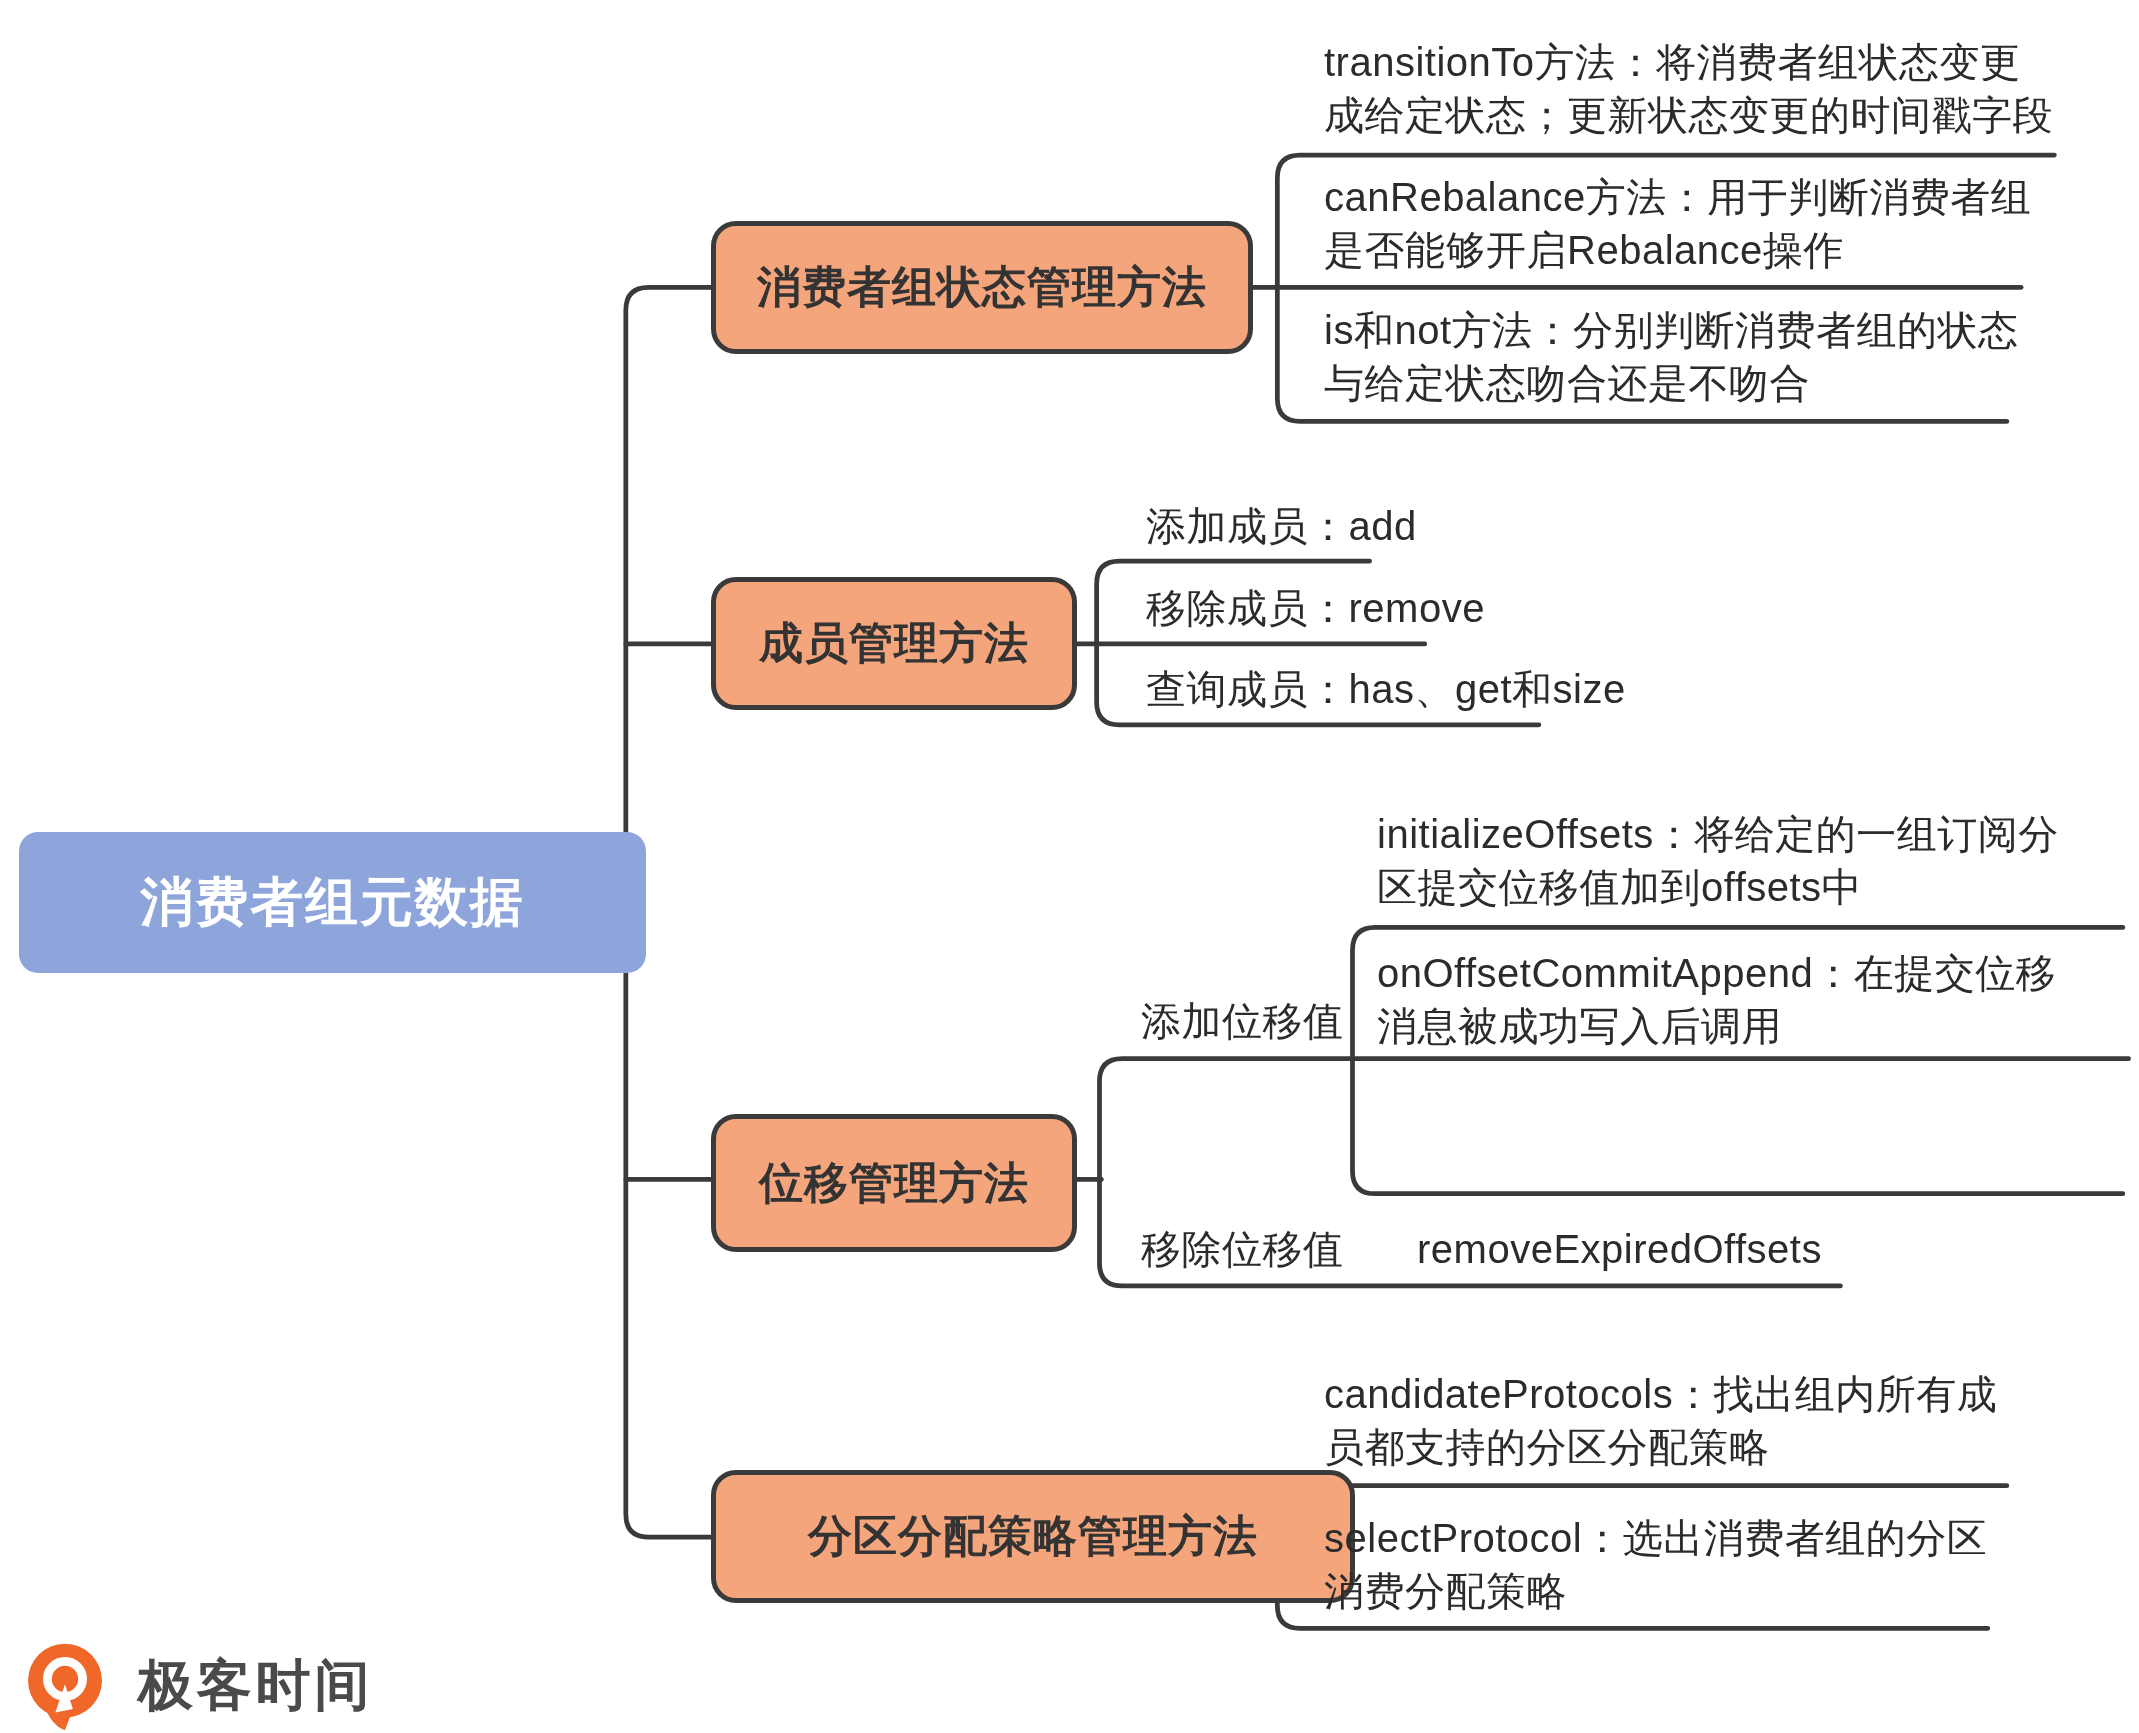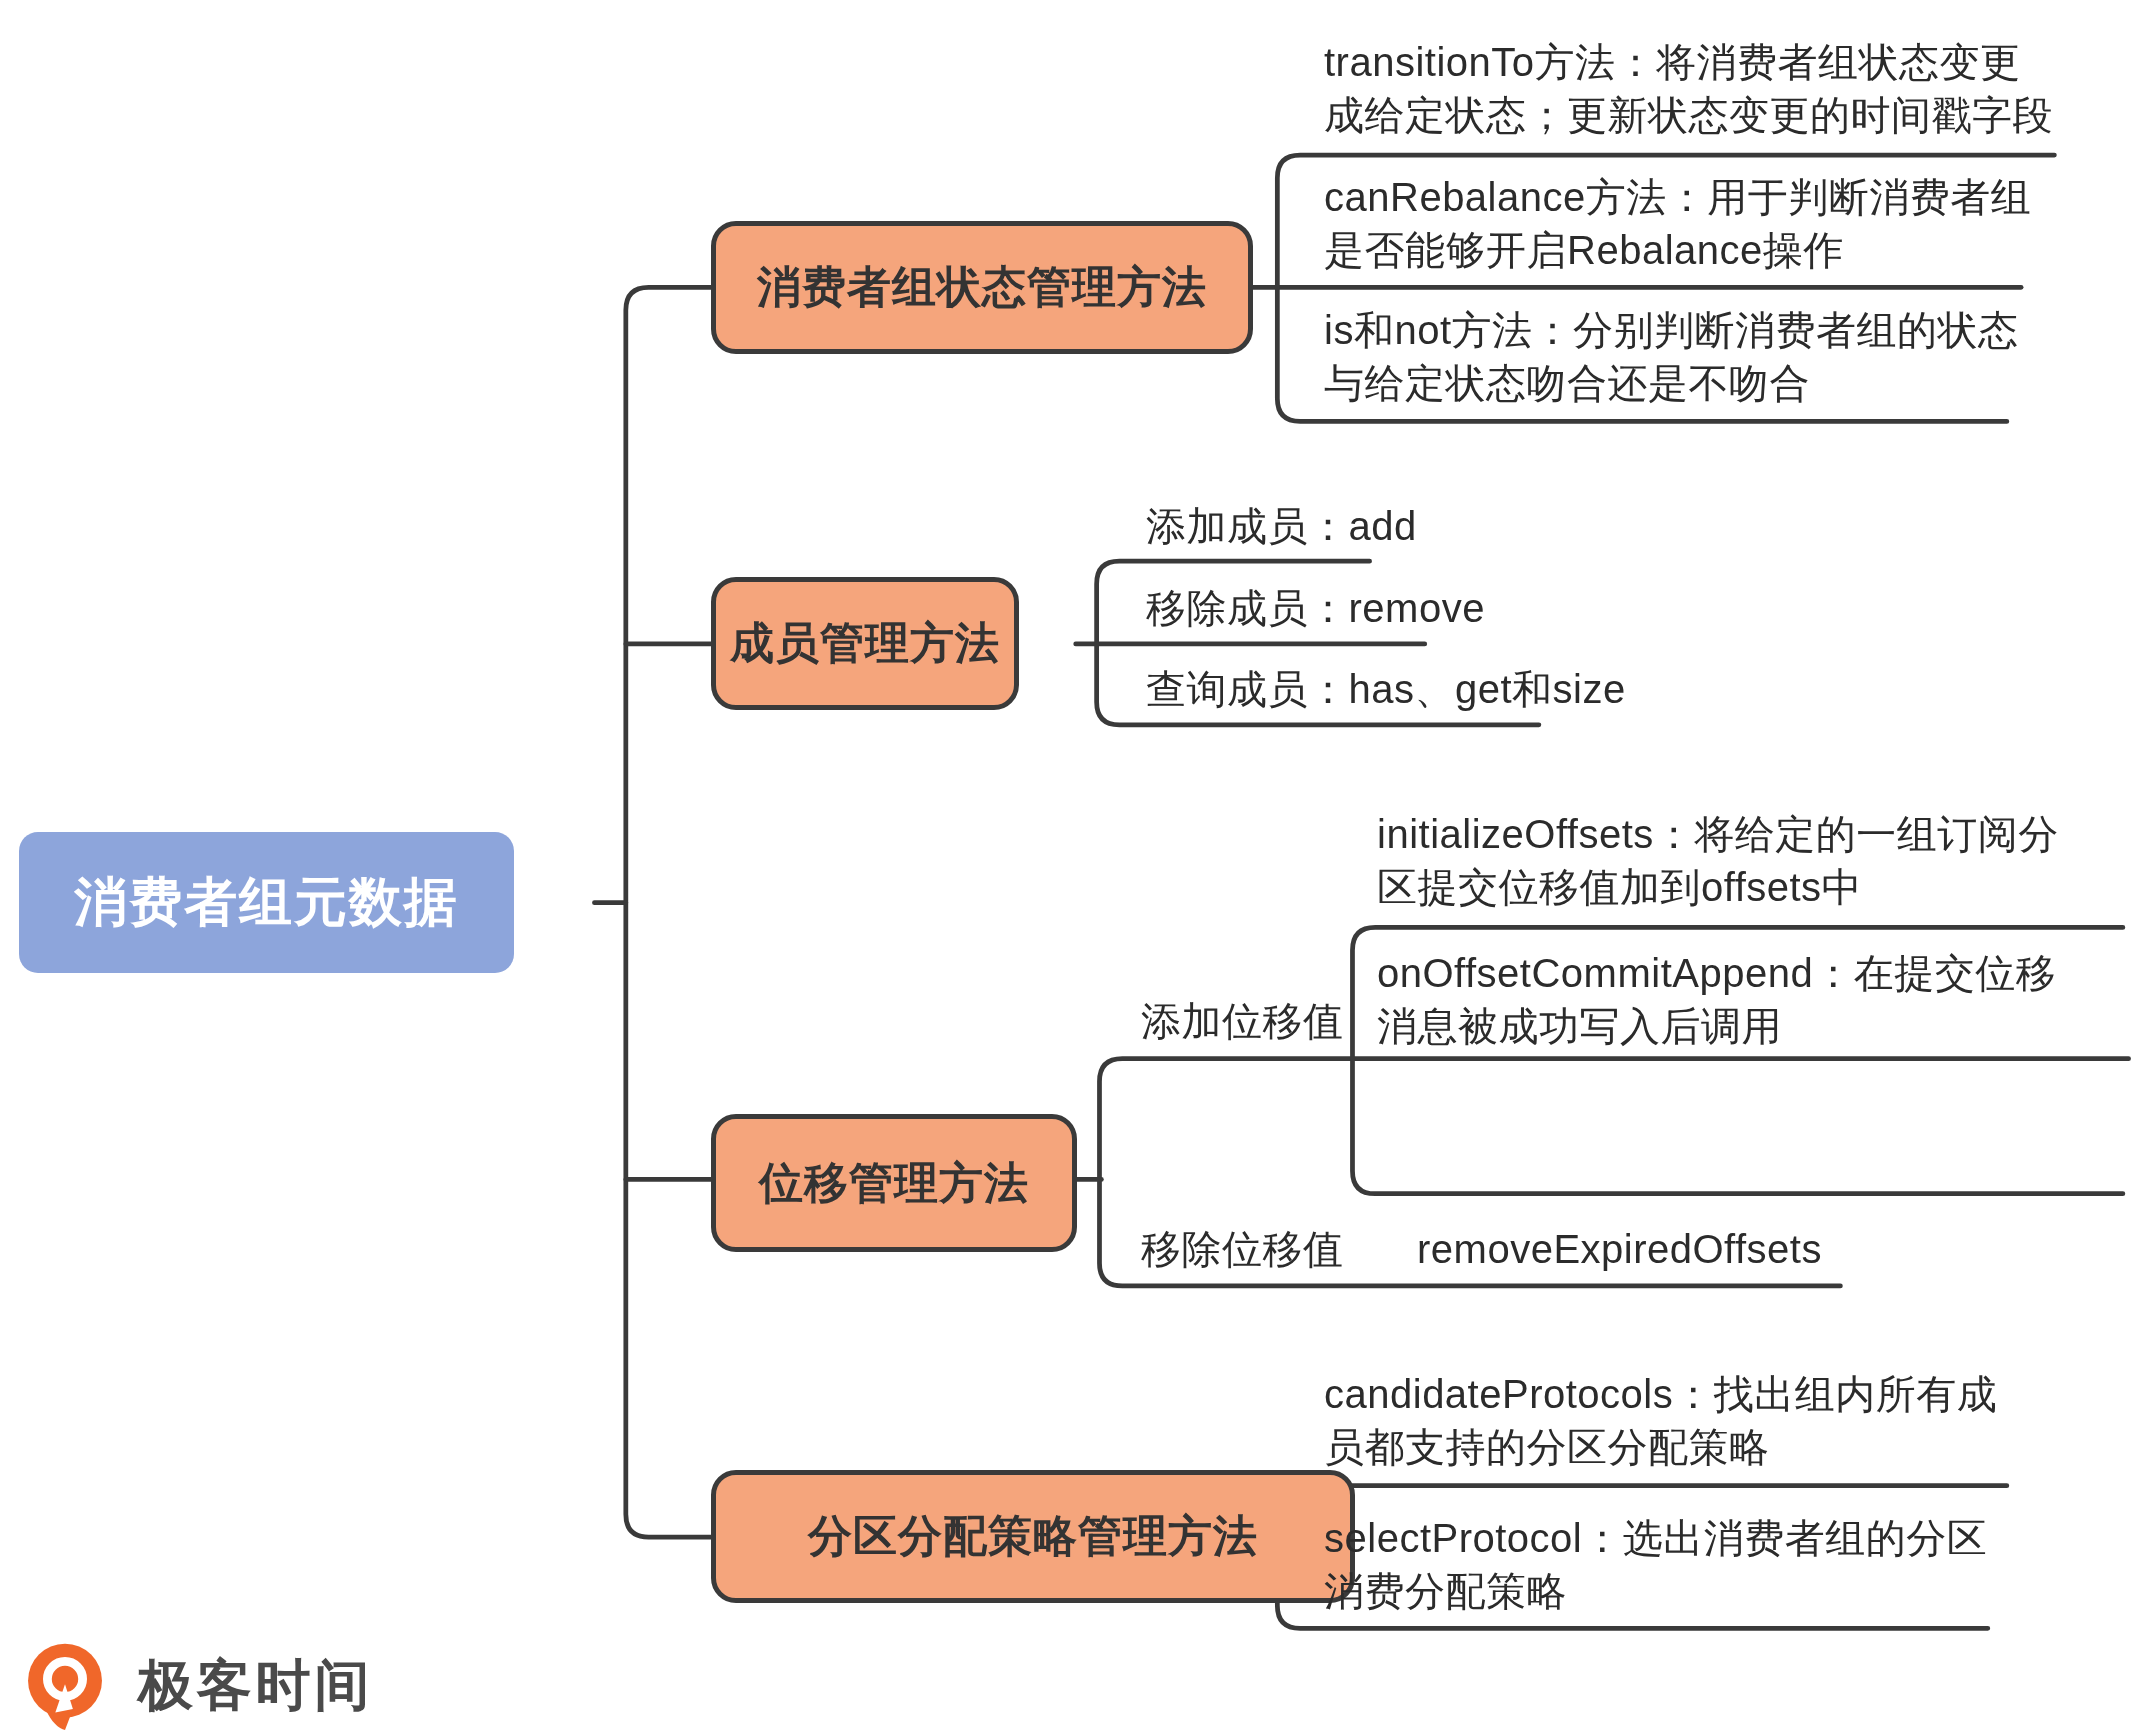--- a/index.html
+++ b/index.html
@@ -85,28 +85,28 @@
     <path d="M 1440 590 H 1177 Q 1153 590 1153 614 V 738 Q 1153 762 1177 762 H 1618"></path>
 
     <path d="M 1131 1240 H 1158"></path>
     <path d="M 2238 1113 H 1180 Q 1156 1113 1156 1137 V 1328 Q 1156 1352 1180 1352 H 1935"></path>
     <path d="M 2232 975 H 1446 Q 1422 975 1422 999 V 1231 Q 1422 1255 1446 1255 H 2232"></path>
 
     <path d="M 1316 1616 H 1343"></path>
     <path d="M 2110 1562 H 1367 Q 1343 1562 1343 1586 V 1688 Q 1343 1712 1367 1712 H 2090"></path>
   </svg>
 
-  <div class="node root" style="left:19px;top:832px;width:495px;height:141px;">
+  <div class="node root" style="left:19px;top:832px;width:627px;height:141px;">
     <span>消费者组元数据</span>
   </div>
 
   <div class="node branch" style="left:711px;top:221px;width:542px;height:133px;">
     <span>消费者组状态管理方法</span>
   </div>
-  <div class="node branch" style="left:711px;top:577px;width:308px;height:133px;">
+  <div class="node branch" style="left:711px;top:577px;width:366px;height:133px;">
     <span>成员管理方法</span>
   </div>
   <div class="node branch" style="left:711px;top:1114px;width:366px;height:138px;">
     <span>位移管理方法</span>
   </div>
   <div class="node branch" style="left:711px;top:1470px;width:644px;height:133px;">
     <span>分区分配策略管理方法</span>
   </div>
 
   <div class="leaf" style="left:1324px;top:36px;">transitionTo方法：将消费者组状态变更

